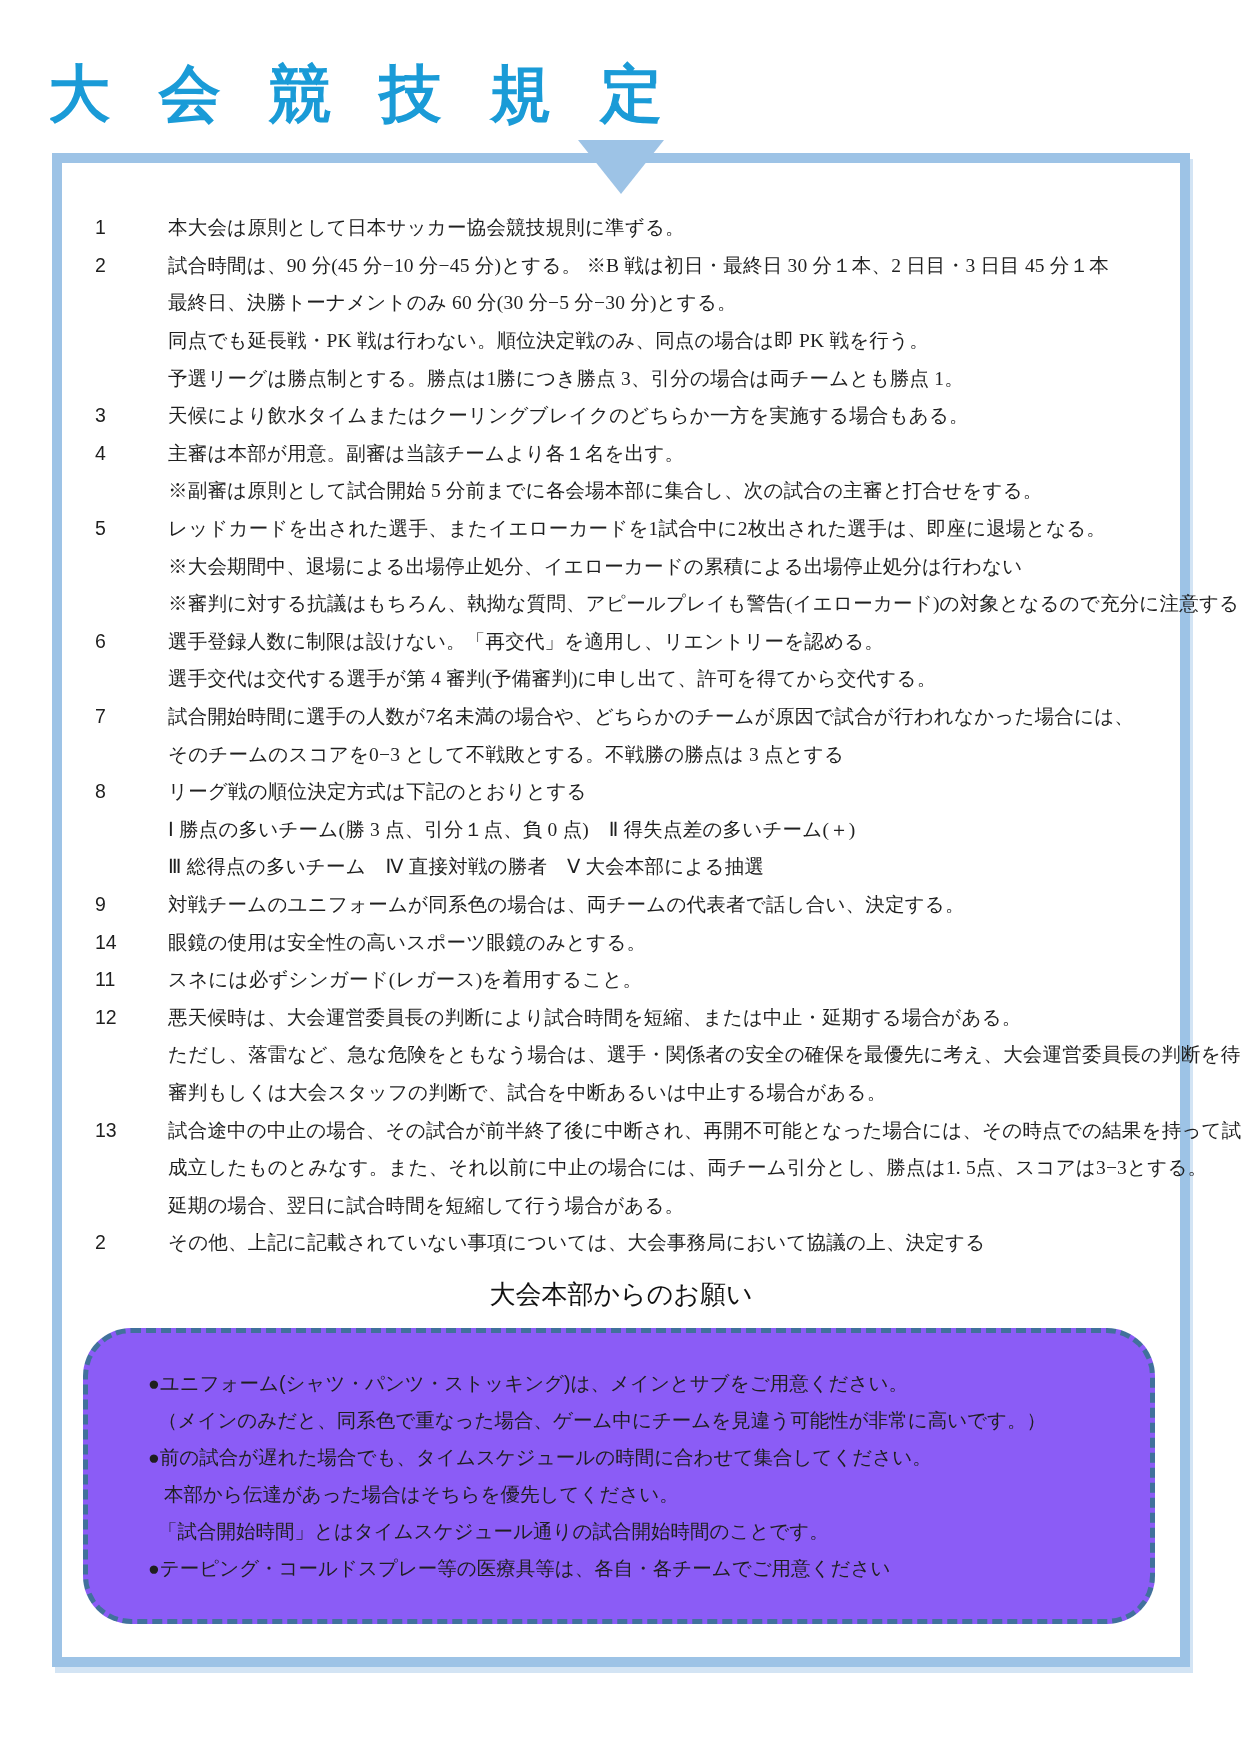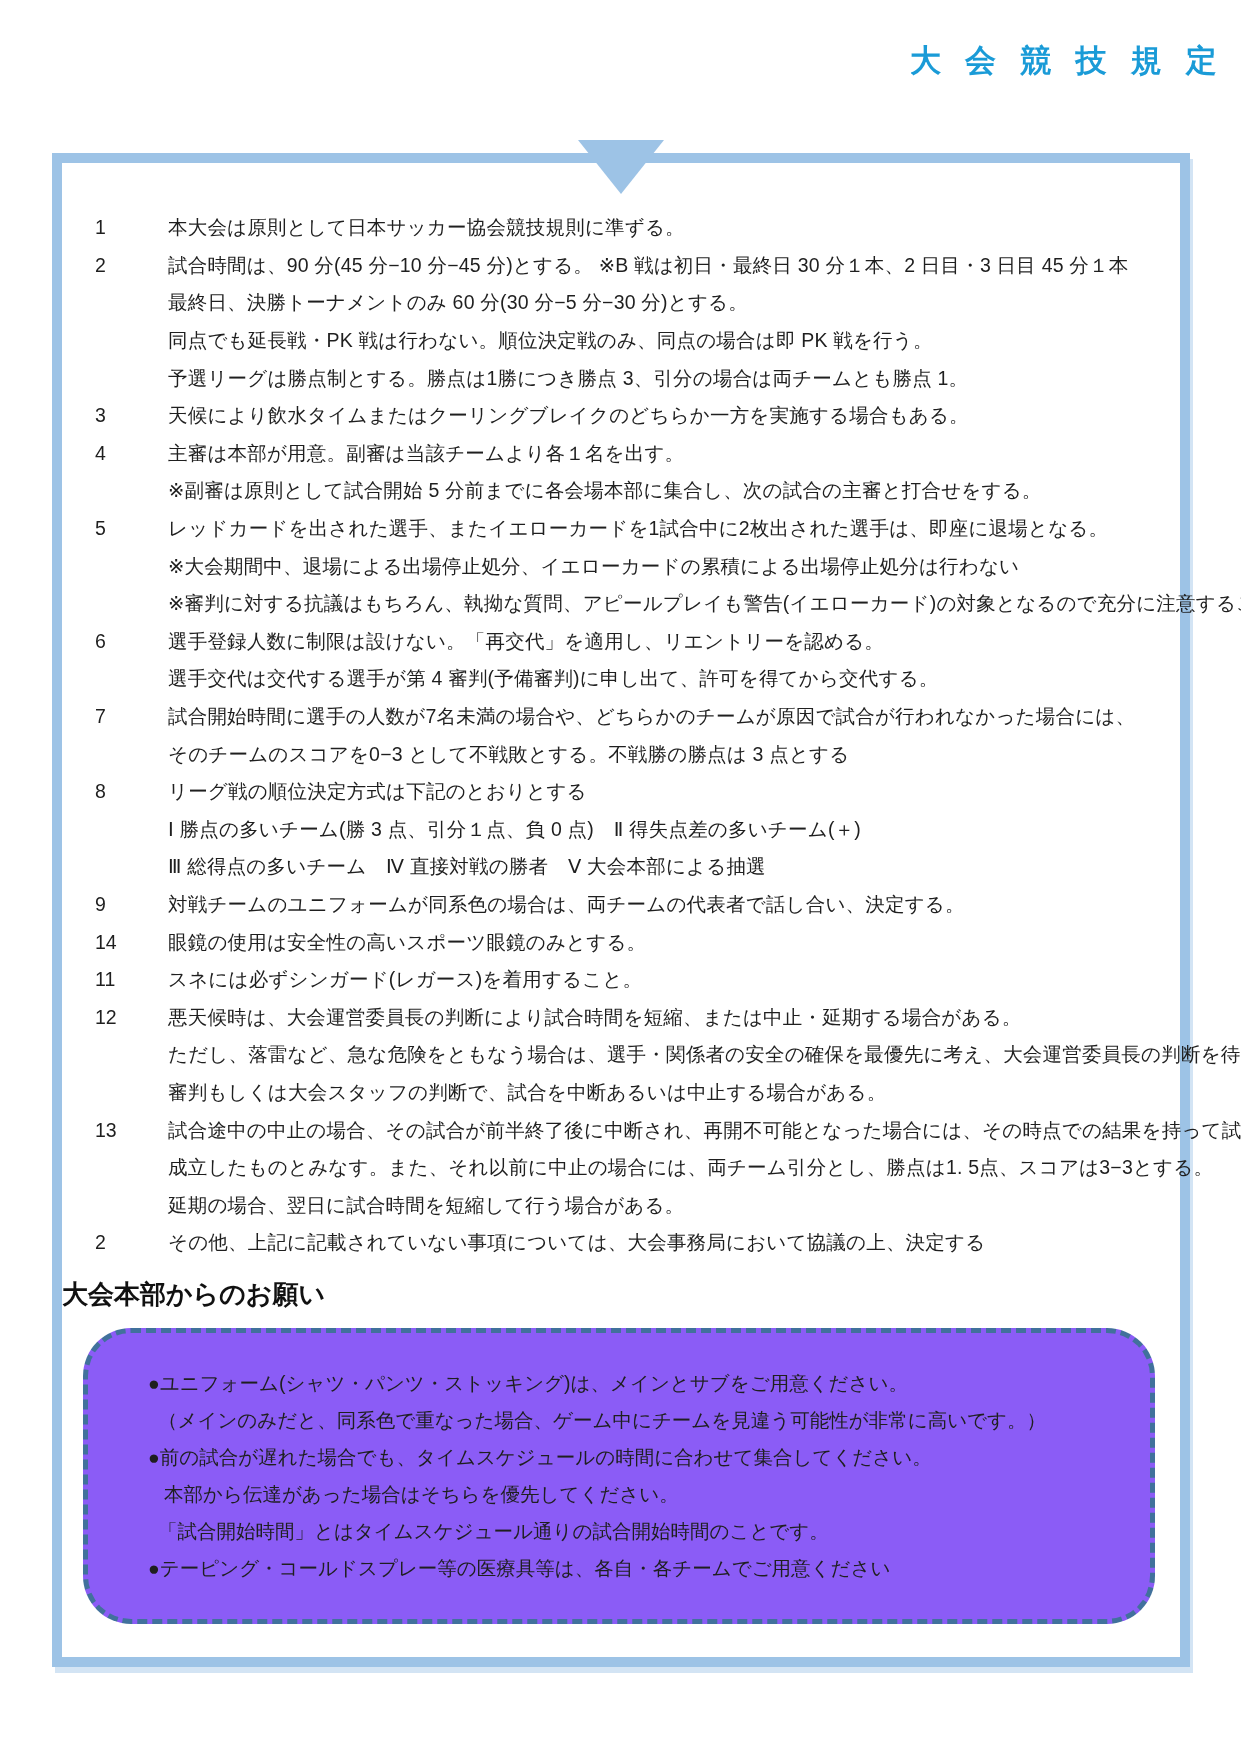--- a/index.html
+++ b/index.html
@@ -2,43 +2,43 @@
 <html><head>
 <meta charset="utf-8">
 <style>
   html,body{margin:0;padding:0;}
   body{
     width:1241px;height:1755px;position:relative;background:#ffffff;
     font-family:"Liberation Sans","DejaVu Sans",sans-serif;color:#1f1f1f;
     overflow:hidden;
   }
   .page-title{
-    position:absolute;top:40px;left:0;width:100%;text-align:right;
-    font-size:31px;font-weight:bold;color:#1A9BD7;
+    position:absolute;top:52px;left:0;width:100%;text-align:left;
+    font-size:62px;font-weight:bold;color:#1A9BD7;
     letter-spacing:0.78em;text-indent:0.78em;white-space:nowrap;
   }
   .rules-box{
     position:absolute;left:52px;top:153px;width:1118px;height:1494px;
     border:10px solid #9DC3E6;background:#ffffff;
     box-shadow:3px 6px 0 rgba(157,195,230,0.45);
   }
   .down-triangle{
     position:absolute;left:578px;top:140px;width:0;height:0;z-index:3;
     border-left:43px solid transparent;border-right:43px solid transparent;
     border-top:54px solid #9DC3E6;
   }
   .rules-list{padding-top:46px;}
   .rule-row{display:flex;height:37.6px;align-items:center;}
   .rule-num{
     width:106px;min-width:106px;padding-left:33px;box-sizing:border-box;
     font-size:19.5px;
   }
-  .rule-text{font-size:19.5px;white-space:nowrap;letter-spacing:0.2px;}
+  .rule-text{font-size:19.5px;white-space:nowrap;letter-spacing:0.2px;font-family:Liberation Serif, serif;}
   .request-heading{
-    text-align:left;font-size:26px;font-weight:bold;color:#111;
+    text-align:center;font-size:26px;font-weight:normal;color:#111;
     margin-top:12px;height:40px;line-height:40px;
   }
   .request-box{
     margin-left:21px;margin-top:14px;width:1072px;height:296px;
     box-sizing:border-box;border:5px dashed #41719C;border-radius:48px;
     padding:32px 0 0 60px;background:#8b5cf6;
   }
   .request-line{height:37px;line-height:37px;font-size:19.5px;white-space:nowrap;}
   .request-line.indent-1{padding-left:10px;}
   .request-line.indent-2{padding-left:16px;}

